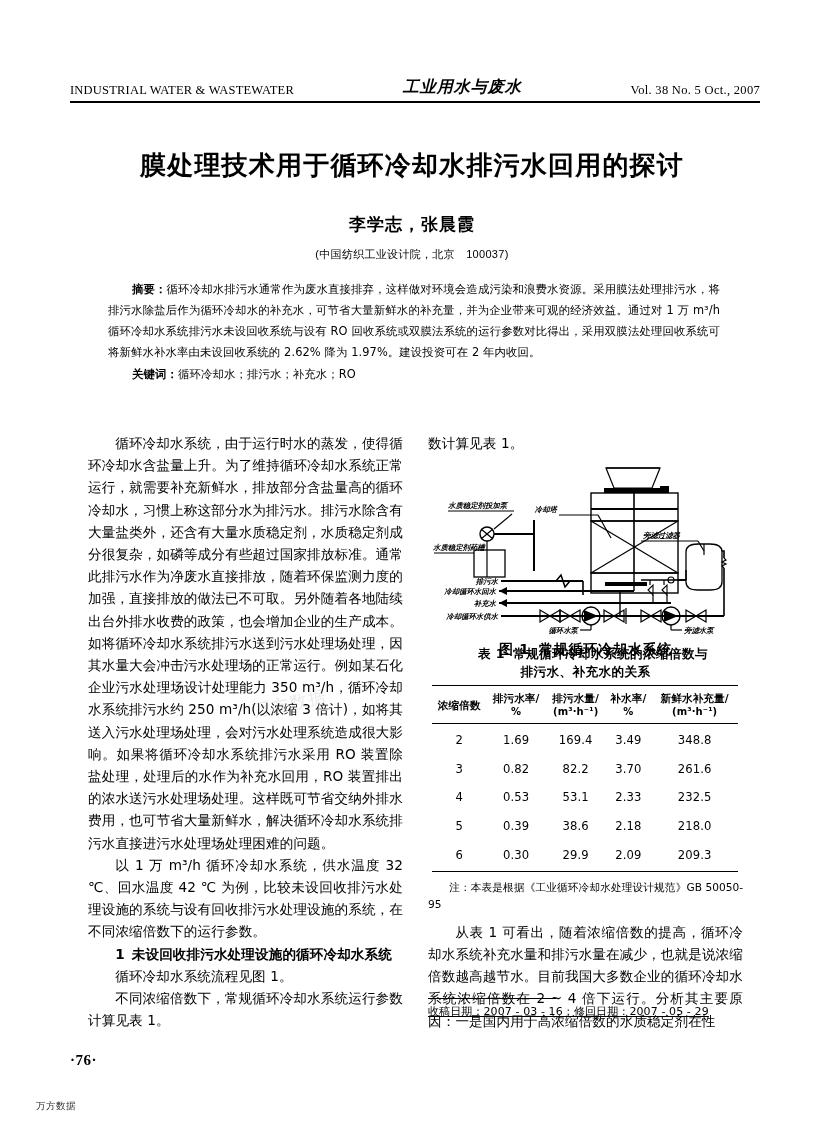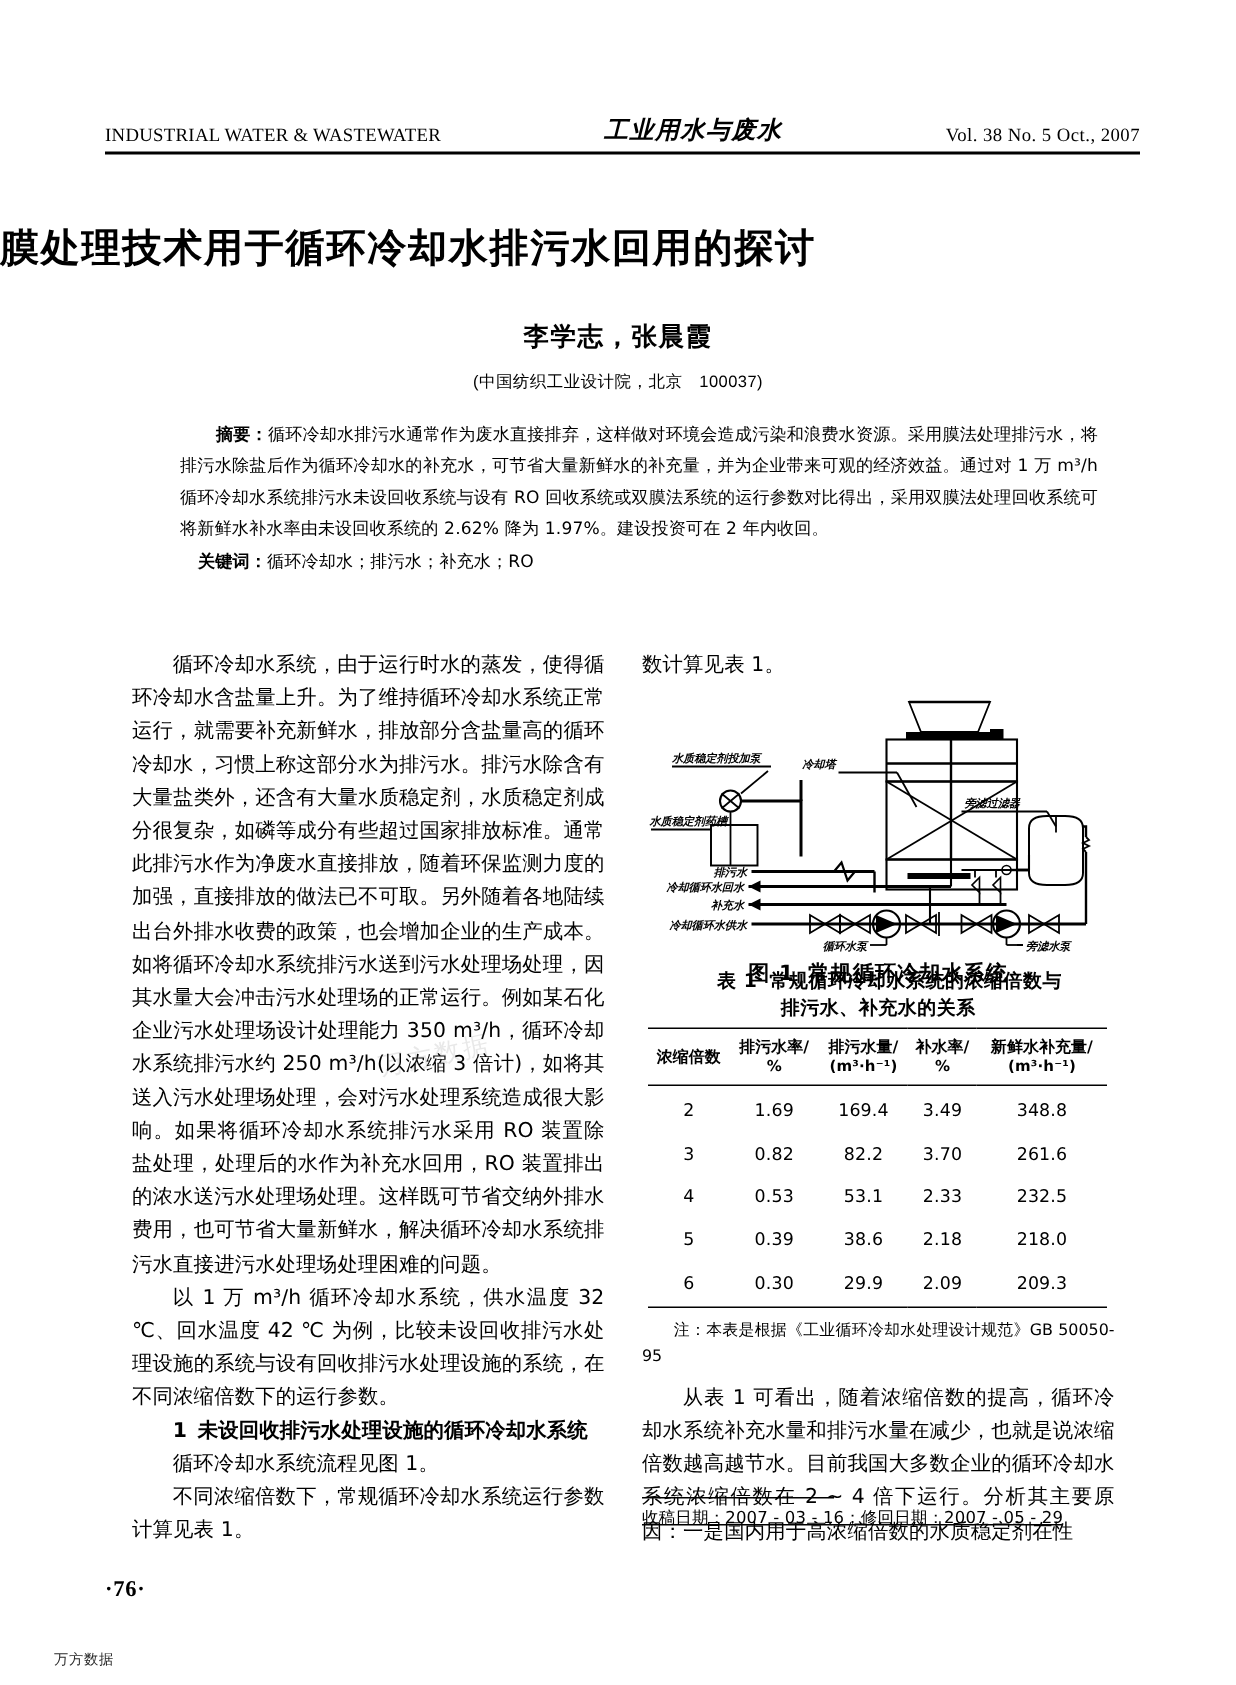--- a/index.html
+++ b/index.html
@@ -59,21 +59,21 @@
     width: 690px;
     height: 0;
     border-top: 2px solid #000;
   }
 
   
   .title {
     position: absolute;
     left: 0; top: 148px;
     width: 824px;
-    text-align: left;
+    text-align: center;
     font-family: "DejaVu Sans", sans-serif;
     font-size: 26px;
     font-weight: bold;
     letter-spacing: 1.2px;
   }
   .authors {
     position: absolute;
     left: 0; top: 213px;
     width: 824px;
     text-align: center;
@@ -88,21 +88,21 @@
     width: 824px;
     text-align: center;
     font-family: Liberation Sans, sans-serif;
     font-size: 11px;
     letter-spacing: 0.3px;
   }
 
   
   .abstract {
     position: absolute;
-    left: 120px; top: 279px;
+    left: 108px; top: 279px;
     width: 612px;
     font-family: "DejaVu Sans", sans-serif;
     font-size: 11.4px;
     line-height: 21px;
     text-align: justify;
     text-indent: 24px;
     letter-spacing: 0.1px;
   }
   .abstract b { font-weight: bold; }
 

